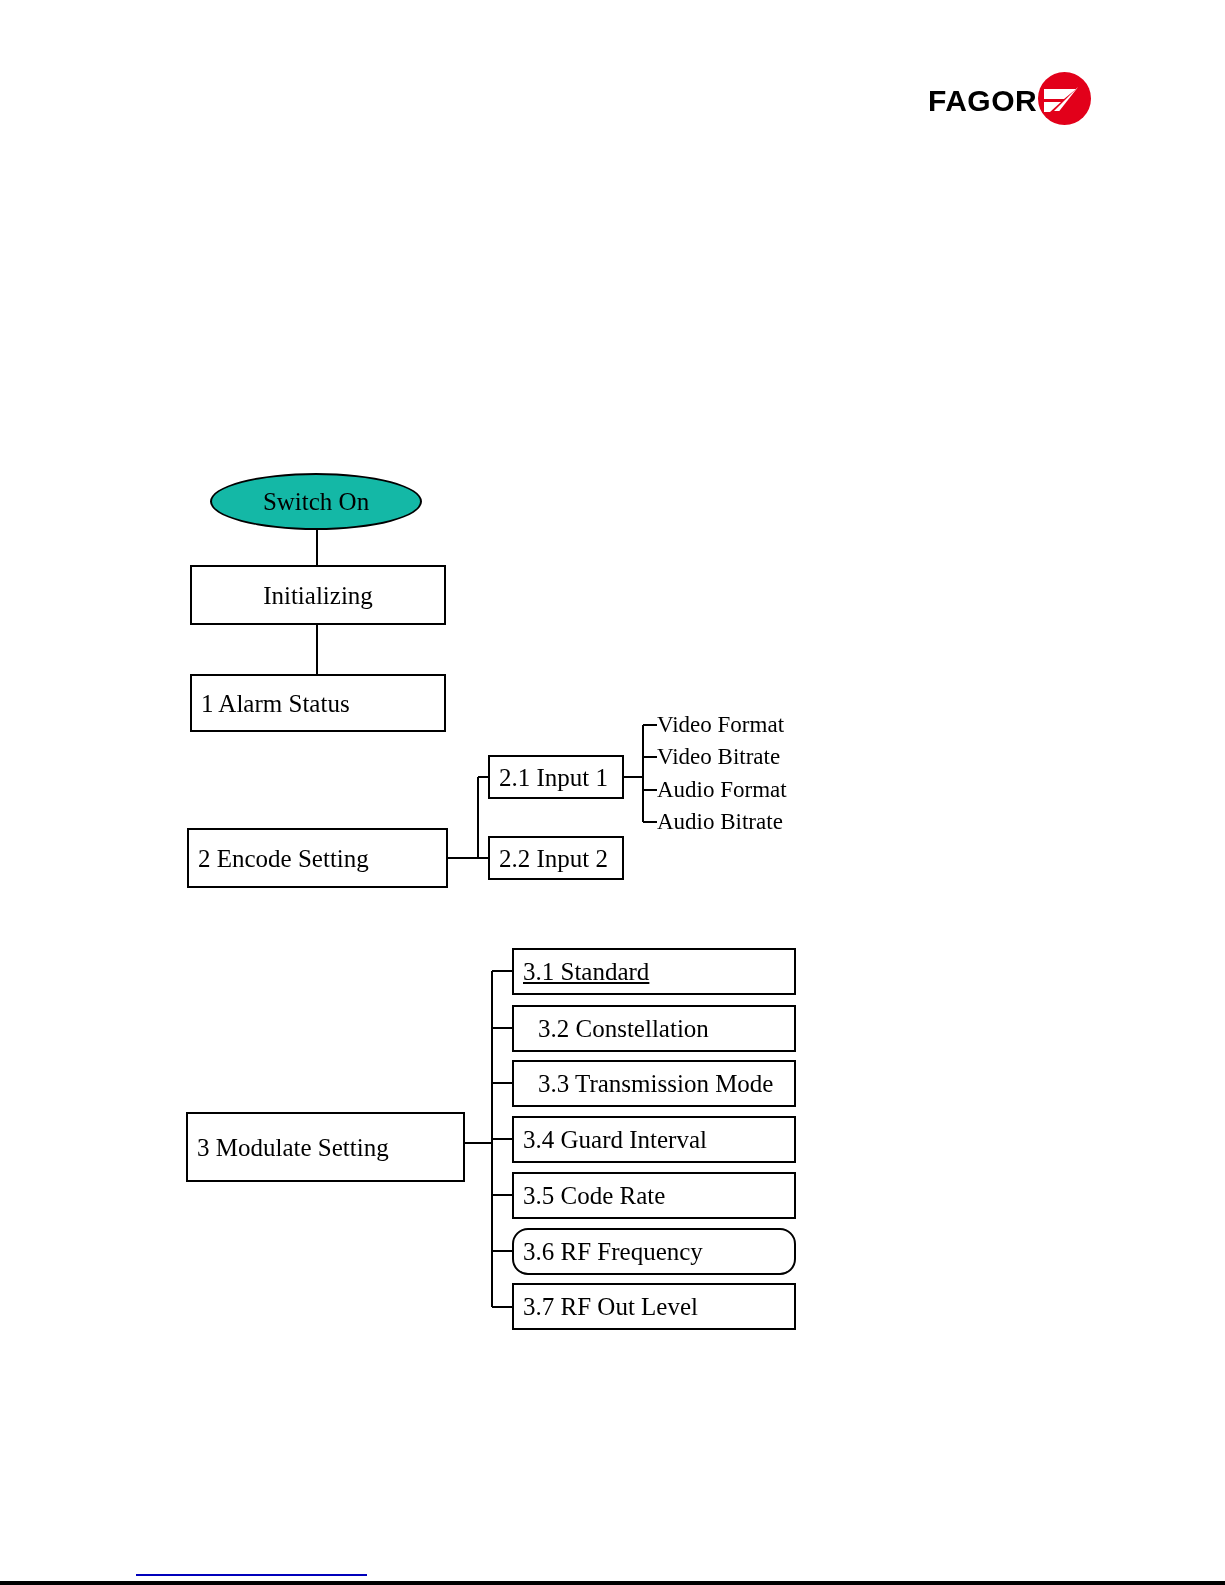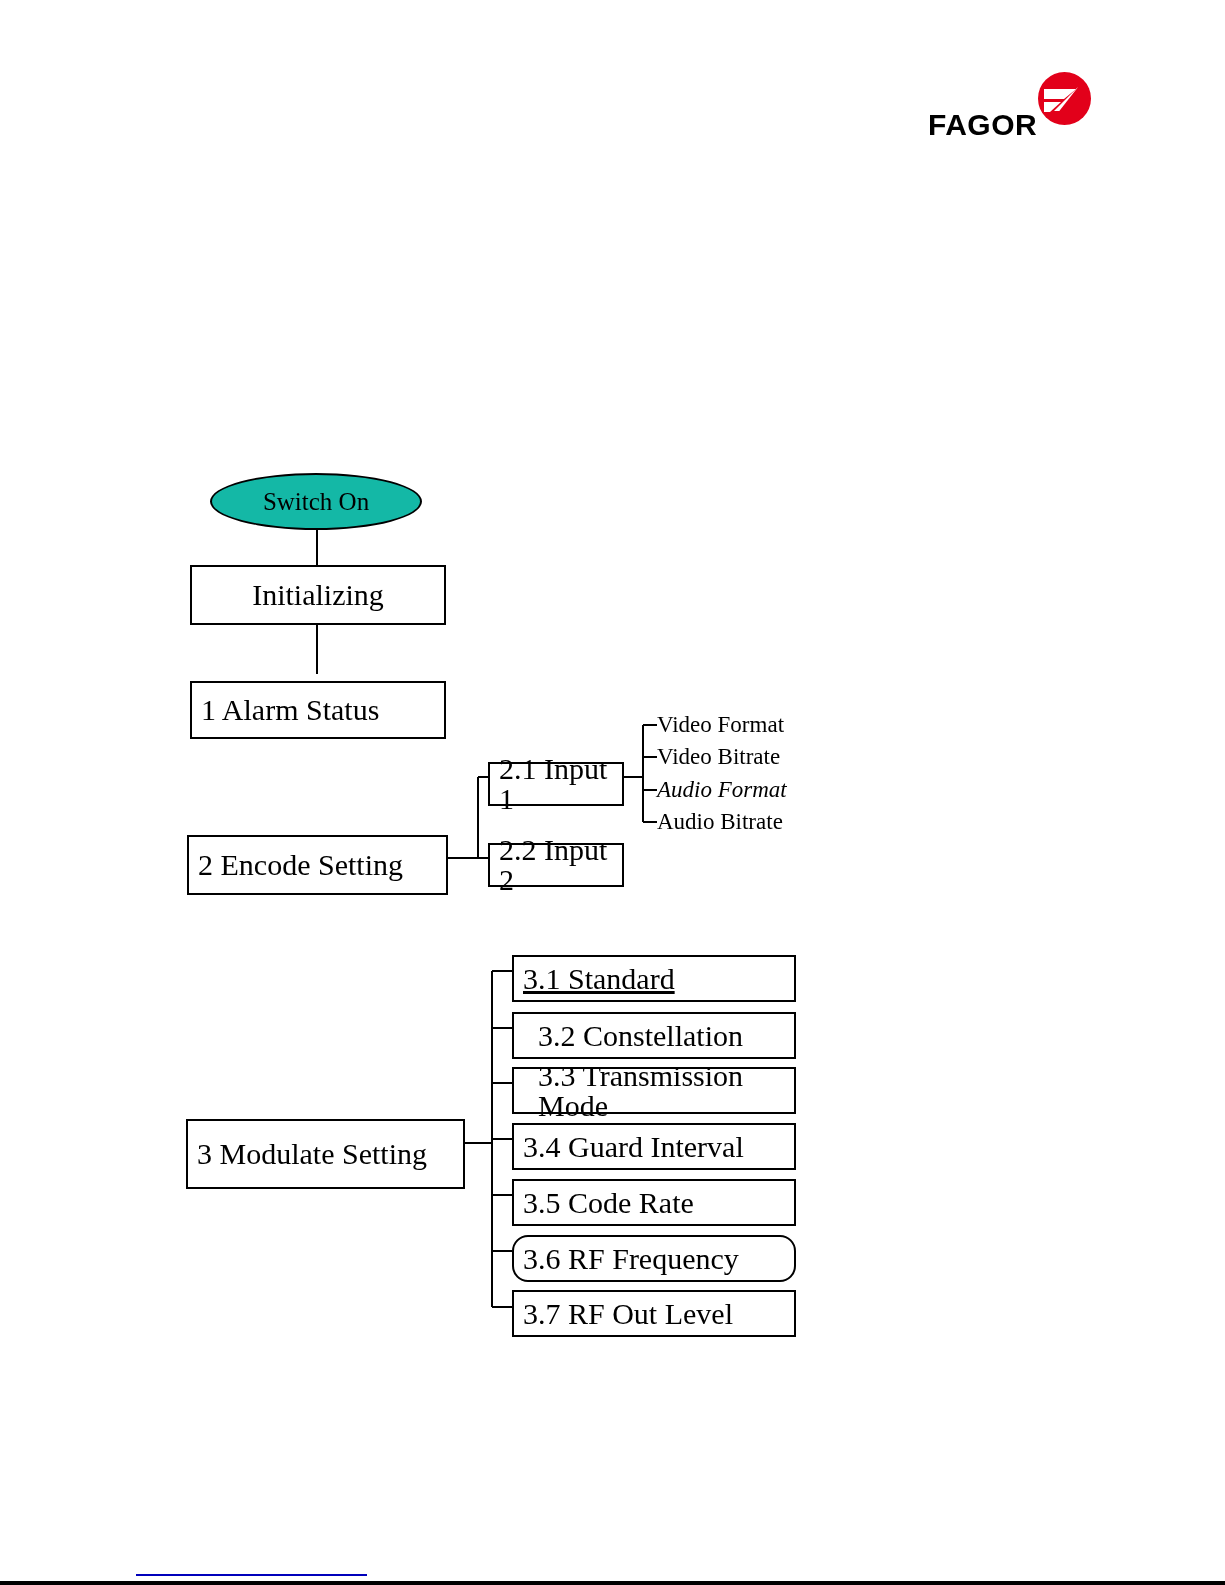--- a/index.html
+++ b/index.html
@@ -30,21 +30,20 @@
   #brand-wordmark {
     position: absolute;
     left: 0px;
     top: 12px;
     font-family: "Liberation Sans", "DejaVu Sans", sans-serif;
     font-weight: bold;
     font-size: 30px;
     letter-spacing: 0.5px;
     color: #000000;
     white-space: nowrap;
-    margin-top: 24px;
   }
   #brand-mark {
     position: absolute;
     left: 110px;
     top: 0px;
     width: 53px;
     height: 53px;
   }
 
   
@@ -56,27 +55,27 @@
     height: 1585px;
   }
 
   
   .node {
     position: absolute;
     box-sizing: border-box;
     border: 2px solid #000000;
     background: #ffffff;
     color: #000000;
-    font-size: 30px;
+    font-size: 25px;
     line-height: 1;
     display: flex;
     align-items: center;
   }
   .node.center { justify-content: center; }
-  .node.left   { justify-content: flex-start; padding-left: 9px; margin-top: 7px; }
+  .node.left   { justify-content: flex-start; padding-left: 9px; }
 
   .ellipse {
     position: absolute;
     box-sizing: border-box;
     border: 2px solid #000000;
     border-radius: 50%;
     background: #14b8a6;
     color: #000000;
     font-size: 25px;
     line-height: 1;
@@ -186,19 +185,19 @@
   <div class="node left" style="left:512px; top:1116px; width:284px; height:47px;">3.4 Guard Interval</div>
 
   <div class="node left" style="left:512px; top:1172px; width:284px; height:47px;">3.5 Code Rate</div>
 
   <div class="node left" style="left:512px; top:1228px; width:284px; height:47px;border-radius:16px;">3.6 RF Frequency</div>
 
   <div class="node left" style="left:512px; top:1283px; width:284px; height:47px;">3.7 RF Out Level</div>
 
   <div class="leaf-label" style="left:657px; top:713px;">Video Format</div>
   <div class="leaf-label" style="left:657px; top:745px;">Video Bitrate</div>
-  <div class="leaf-label" style="left:657px; top:778px;font-style:italic;">Audio Format</div>
+  <div class="leaf-label" style="left:657px; top:778px;">Audio Format</div>
   <div class="leaf-label" style="left:657px; top:810px;">Audio Bitrate</div>
 
   <div id="footer-link-rule"></div>
   <div id="page-bottom-rule"></div>
 
 </div>
 
 </body></html>

